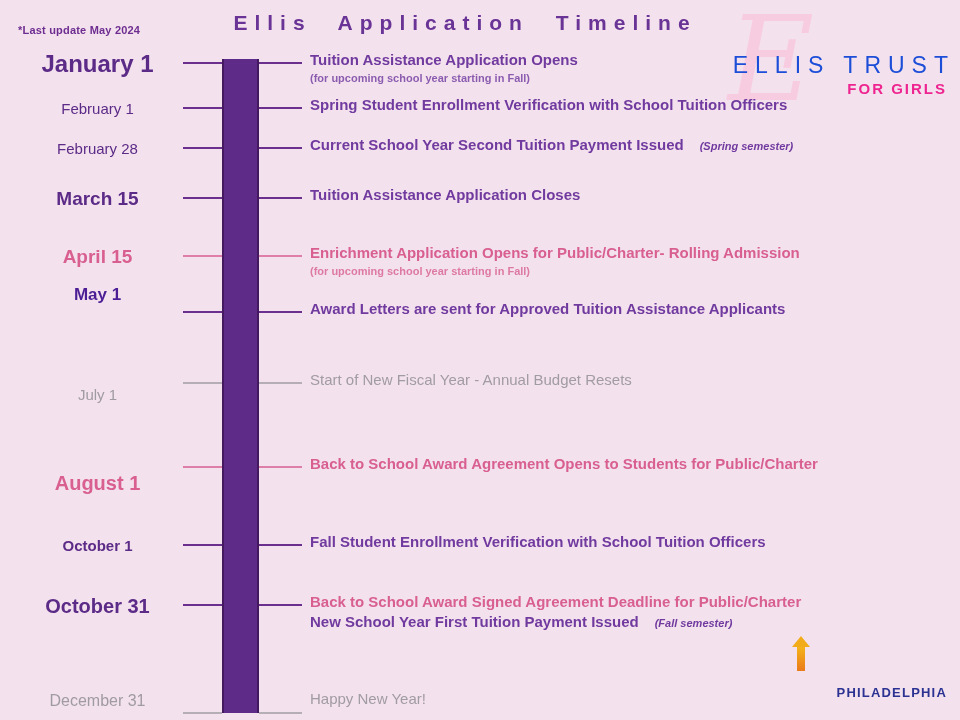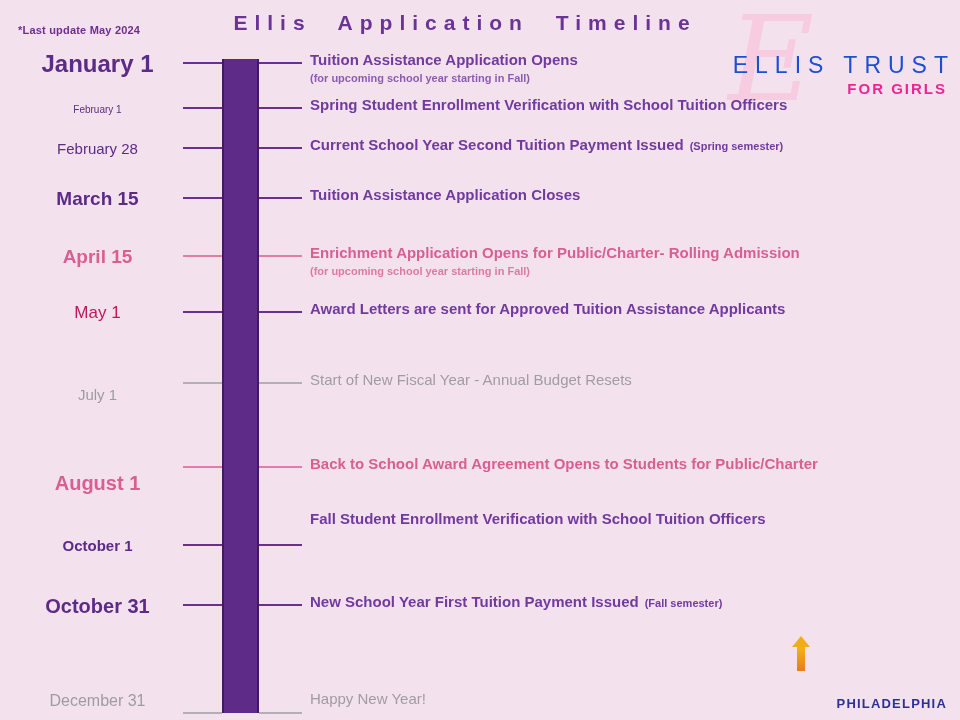--- a/index.html
+++ b/index.html
@@ -30,34 +30,34 @@
     position:absolute;left:222px;top:59px;width:37px;height:654px;
     background:#5e2b88;border-left:2px solid #45195f;border-right:2px solid #45195f;
     box-sizing:border-box;z-index:2;
   }
   .line{position:absolute;height:1.5px;z-index:1;}
   .line.left{left:183px;width:39px;}
   .line.right{left:259px;width:43px;}
   .date{position:absolute;left:10px;width:175px;text-align:center;transform:translateY(-50%);line-height:1.1;z-index:1;}
   .desc{position:absolute;left:310px;width:620px;z-index:1;}
   .t1,.t2{font-size:15px;line-height:20px;font-weight:600;}
-  .suffix,.suffix2{font-size:11px;font-weight:600;margin-left:6px;}
+  .suffix,.suffix2{font-size:11px;font-weight:600;margin-left:16px;font-style:italic;}
   .subtitle{font-size:11px;font-weight:600;line-height:14px;margin-top:1px;opacity:.8;}
 
   
   .heights-logo{position:absolute;right:12px;bottom:8px;width:160px;height:64px;}
   .heights-word{
     position:absolute;right:0;bottom:15px;
     font-size:33px;font-weight:800;letter-spacing:0px;line-height:1;
     background:linear-gradient(75deg,#e8581e 0%,#ef8c14 50%,#f7c413 100%);
     -webkit-background-clip:text;background-clip:text;
     -webkit-text-fill-color:transparent;color:transparent;
   }
   .phila-word{
-    position:absolute;right:1px;bottom:2px;
+    position:absolute;right:1px;bottom:13px;
     font-size:13px;font-weight:700;letter-spacing:1.2px;color:#2b3292;line-height:1;
   }
   .arrow{position:absolute;left:3px;top:-12px;width:20px;}
   .arrow-head{
     width:0;height:0;margin:0 auto;
     border-left:9px solid transparent;border-right:9px solid transparent;
     border-bottom:11px solid #f2ac19;
   }
   .arrow-stem{
     width:8px;height:24px;margin:0 auto;
@@ -87,21 +87,21 @@
     <div class="line left" style="top: 62px; background: rgb(107, 47, 142);"></div>
     <div class="line right" style="top: 62px; background: rgb(107, 47, 142);"></div>
     <div class="desc" style="top: 50px;">
       <div class="t1" style="color: rgb(113, 58, 159); font-weight: 600;"><span class="title-text">Tuition Assistance Application Opens</span></div>
 
       <div class="subtitle" style="color: rgb(113, 58, 159);">(for upcoming school year starting in Fall)</div>
     </div>
   </div>
 
   <div class="event">
-    <div class="date" style="top: 109px; font-size: 10px; font-weight: 500; color: rgb(92, 43, 135);">February 1</div>
+    <div class="date" style="top: 109px; font-size: 15px; font-weight: 500; color: rgb(92, 43, 135);">February 1</div>
     <div class="line left" style="top: 107px; background: rgb(107, 47, 142);"></div>
     <div class="line right" style="top: 107px; background: rgb(107, 47, 142);"></div>
     <div class="desc" style="top: 95px;">
       <div class="t1" style="color: rgb(113, 58, 159); font-weight: 600;"><span class="title-text">Spring Student Enrollment Verification with School Tuition Officers</span></div>
 
     </div>
   </div>
 
   <div class="event">
     <div class="date" style="top: 149px; font-size: 15px; font-weight: 500; color: rgb(92, 43, 135);">February 28</div>
@@ -128,21 +128,21 @@
     <div class="line left" style="top: 255px; background: rgb(221, 127, 168);"></div>
     <div class="line right" style="top: 255px; background: rgb(221, 127, 168);"></div>
     <div class="desc" style="top: 243px;">
       <div class="t1" style="color: rgb(216, 95, 144); font-weight: 600;"><span class="title-text">Enrichment Application Opens for Public/Charter- Rolling Admission</span></div>
 
       <div class="subtitle" style="color: rgb(216, 95, 144);">(for upcoming school year starting in Fall)</div>
     </div>
   </div>
 
   <div class="event">
-    <div class="date" style="top: 313px; font-size: 17px; font-weight: 400; color: #be185d;">May 1</div>
+    <div class="date" style="top: 295px; font-size: 17px; font-weight: 700; color: #4c1d95;">May 1</div>
     <div class="line left" style="top: 311px; background: rgb(107, 47, 142);"></div>
     <div class="line right" style="top: 311px; background: rgb(107, 47, 142);"></div>
     <div class="desc" style="top: 299px;">
       <div class="t1" style="color: rgb(113, 58, 159); font-weight: 600;"><span class="title-text">Award Letters are sent for Approved Tuition Assistance Applicants</span></div>
 
     </div>
   </div>
 
   <div class="event">
     <div class="date" style="top: 395px; font-size: 15px; font-weight: 400; color: rgb(160, 154, 162);">July 1</div>
@@ -161,31 +161,32 @@
     <div class="desc" style="top: 454px;">
       <div class="t1" style="color: rgb(216, 95, 144); font-weight: 600;"><span class="title-text">Back to School Award Agreement Opens to Students for Public/Charter</span></div>
 
     </div>
   </div>
 
   <div class="event">
     <div class="date" style="top: 546px; font-size: 15px; font-weight: 600; color: rgb(92, 43, 135);">October 1</div>
     <div class="line left" style="top: 544px; background: rgb(107, 47, 142);"></div>
     <div class="line right" style="top: 544px; background: rgb(107, 47, 142);"></div>
-    <div class="desc" style="top: 509px;">
+    <div class="desc" style="top: 532px;">
       <div class="t1" style="color: rgb(113, 58, 159); font-weight: 600;"><span class="title-text">Fall Student Enrollment Verification with School Tuition Officers</span></div>
 
     </div>
   </div>
 
   <div class="event">
     <div class="date" style="top: 606px; font-size: 20px; font-weight: 700; color: rgb(92, 43, 135);">October 31</div>
     <div class="line left" style="top: 604px; background: rgb(107, 47, 142);"></div>
     <div class="line right" style="top: 604px; background: rgb(107, 47, 142);"></div>
     <div class="desc" style="top: 592px;">
+      <div class="t1" style="color: rgb(216, 95, 144); font-weight: 600;"><span class="title-text">Back to School Award Signed Agreement Deadline for Public/Charter</span></div>
       <div class="t2" style="color: rgb(113, 58, 159);"><span class="title2-text">New School Year First Tuition Payment Issued</span><span class="suffix2">(Fall semester)</span></div>
 
     </div>
   </div>
 
   <div class="event">
     <div class="date" style="top: 701px; font-size: 16px; font-weight: 400; color: rgb(160, 154, 162);">December 31</div>
     <div class="line left" style="top: 712px; background: rgb(181, 174, 182);"></div>
     <div class="line right" style="top: 712px; background: rgb(181, 174, 182);"></div>
     <div class="desc" style="top: 689px;">

